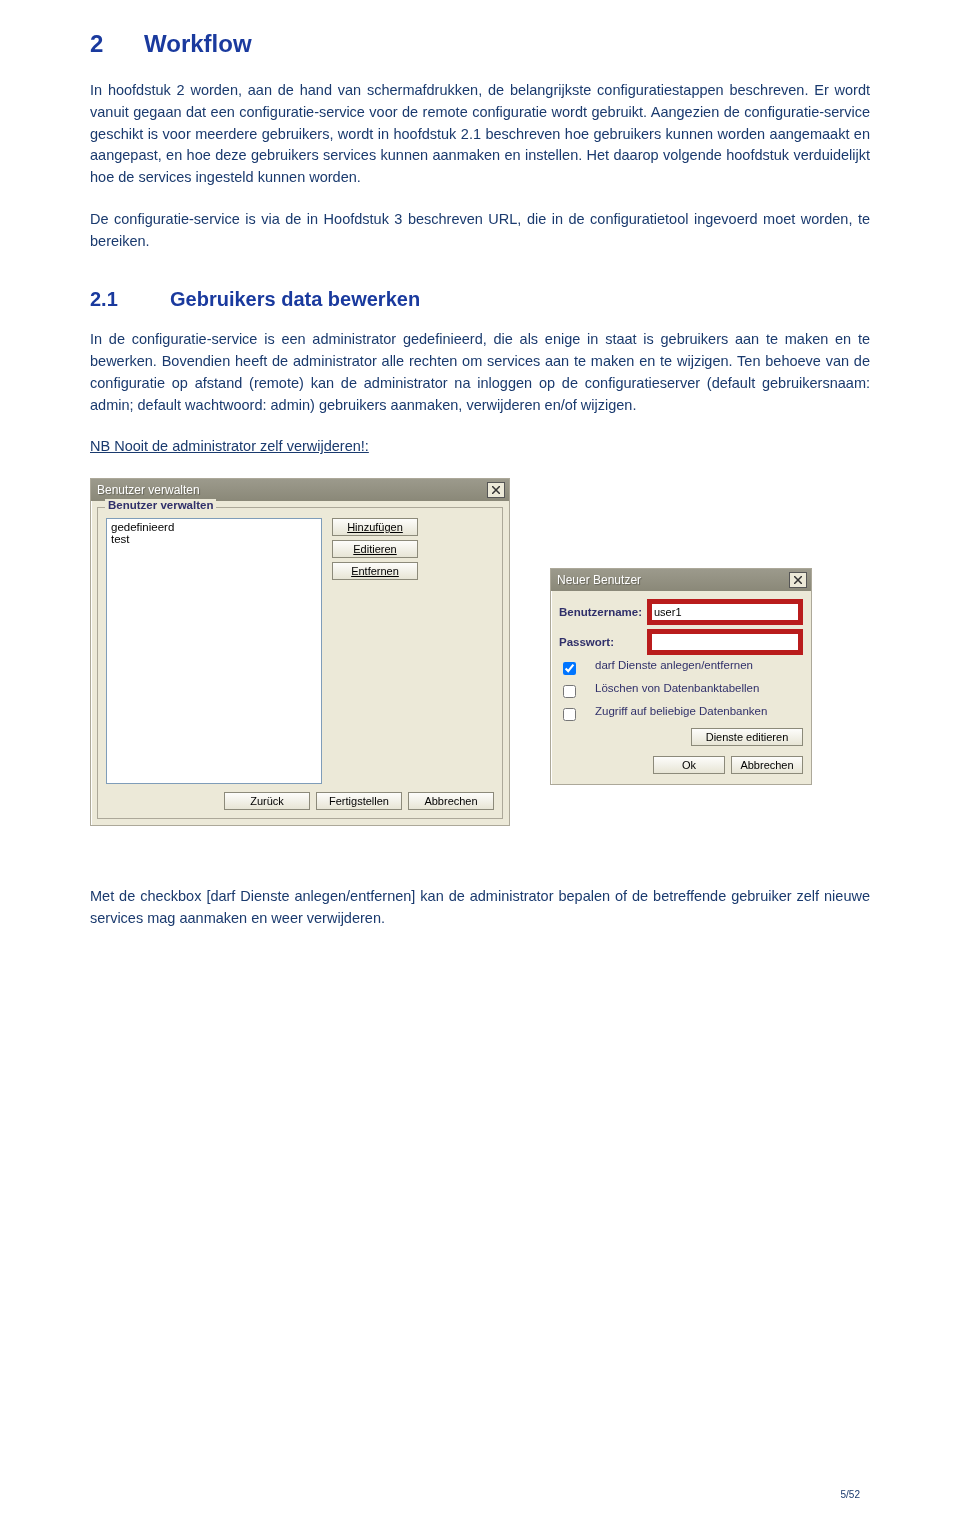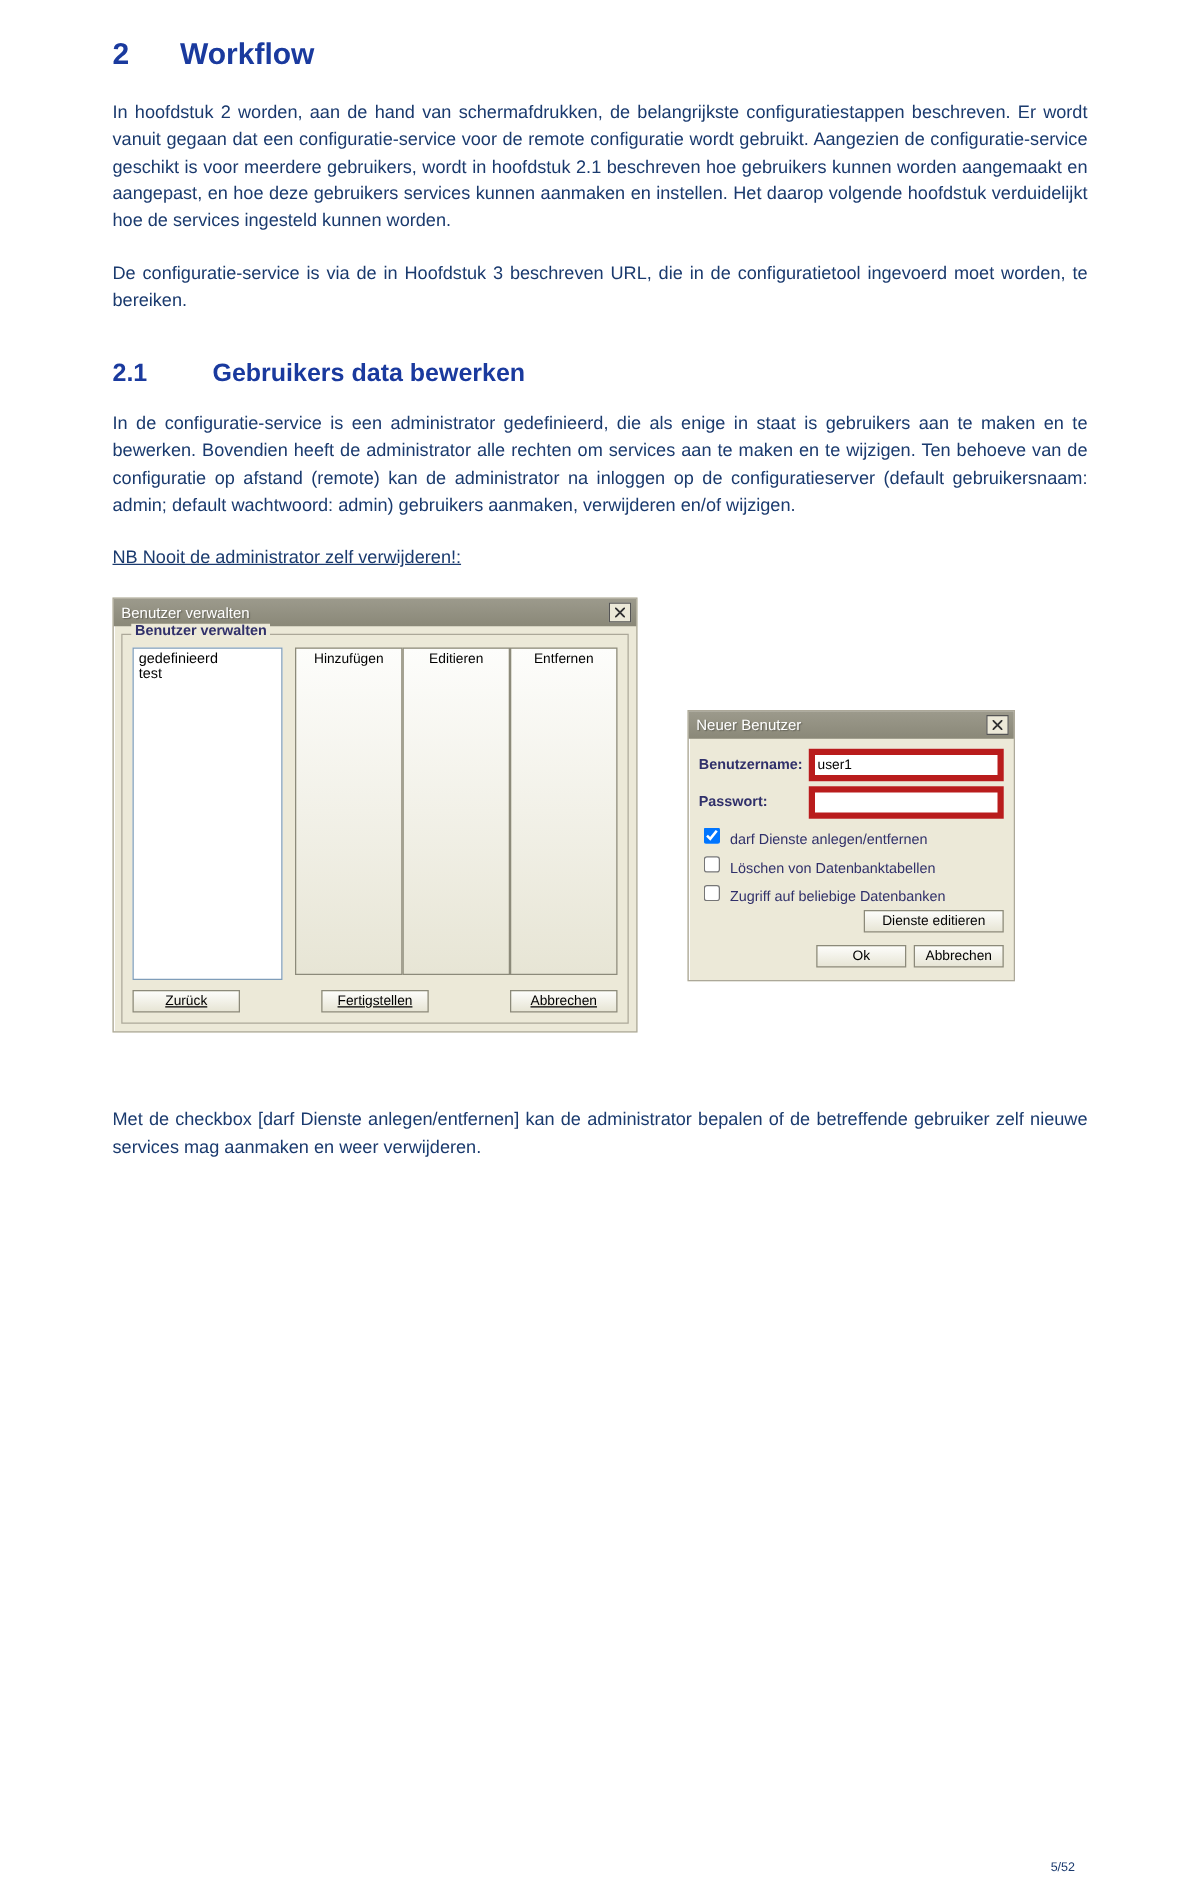--- a/index.html
+++ b/index.html
@@ -103,38 +103,38 @@
   .btn {
     background: linear-gradient(to bottom,#fdfdfb,#e7e5d5);
     border: 1px solid #8c8a7a;
     font-size: 11px;
     padding: 2px 0;
     width: 84px;
     text-align: center;
     margin-bottom: 4px;
     color:#000;
   }
-  .btn-row { display:flex; gap:6px; justify-content:space-between; margin-top:8px;text-decoration:underline; }
+  .btn-row { display:flex; gap:6px; justify-content:flex-end; margin-top:8px; }
   .btn-row .btn { margin-bottom:0; }
 
   
   .d1 { width: 418px; }
   .d1-content { display:flex; gap:10px; }
-  .d1-btns { display:flex; flex-direction:row; }
+  .d1-btns { display:flex; flex-direction:column;text-decoration:underline; }
 
   
   .d2 { width: 260px; margin-top: 90px; }
   .d2-body { padding: 8px 8px 6px 8px; font-size:11.5px; color:#30306a; }
   .d2-row { display:flex; align-items:center; margin-bottom:4px; }
   .d2-row label { width: 104px; font-weight:bold; }
   .d2-row input[type=text] {
     flex:1; height:16px; font-size:11px;
     border:5px solid #b91c1c; padding:0 2px;
   }
-  .chk { display:flex; align-items:flex-end; gap:5px; margin:4px 0 2px 0; }
+  .chk { display:flex; align-items:flex-start; gap:16px; margin:4px 0 2px 0; }
   .chk input { width:13px; height:13px; }
   .d2-editbtn { display:flex; justify-content:flex-end; margin:4px 0 6px 0; }
   .d2-editbtn .btn { width:110px;margin-left:36px; }
   .d2-bottom { display:flex; gap:6px; justify-content:flex-end; }
   .d2-bottom .btn { width:70px; }
 </style>
 </head>
 <body>
 
 <div class="page">

